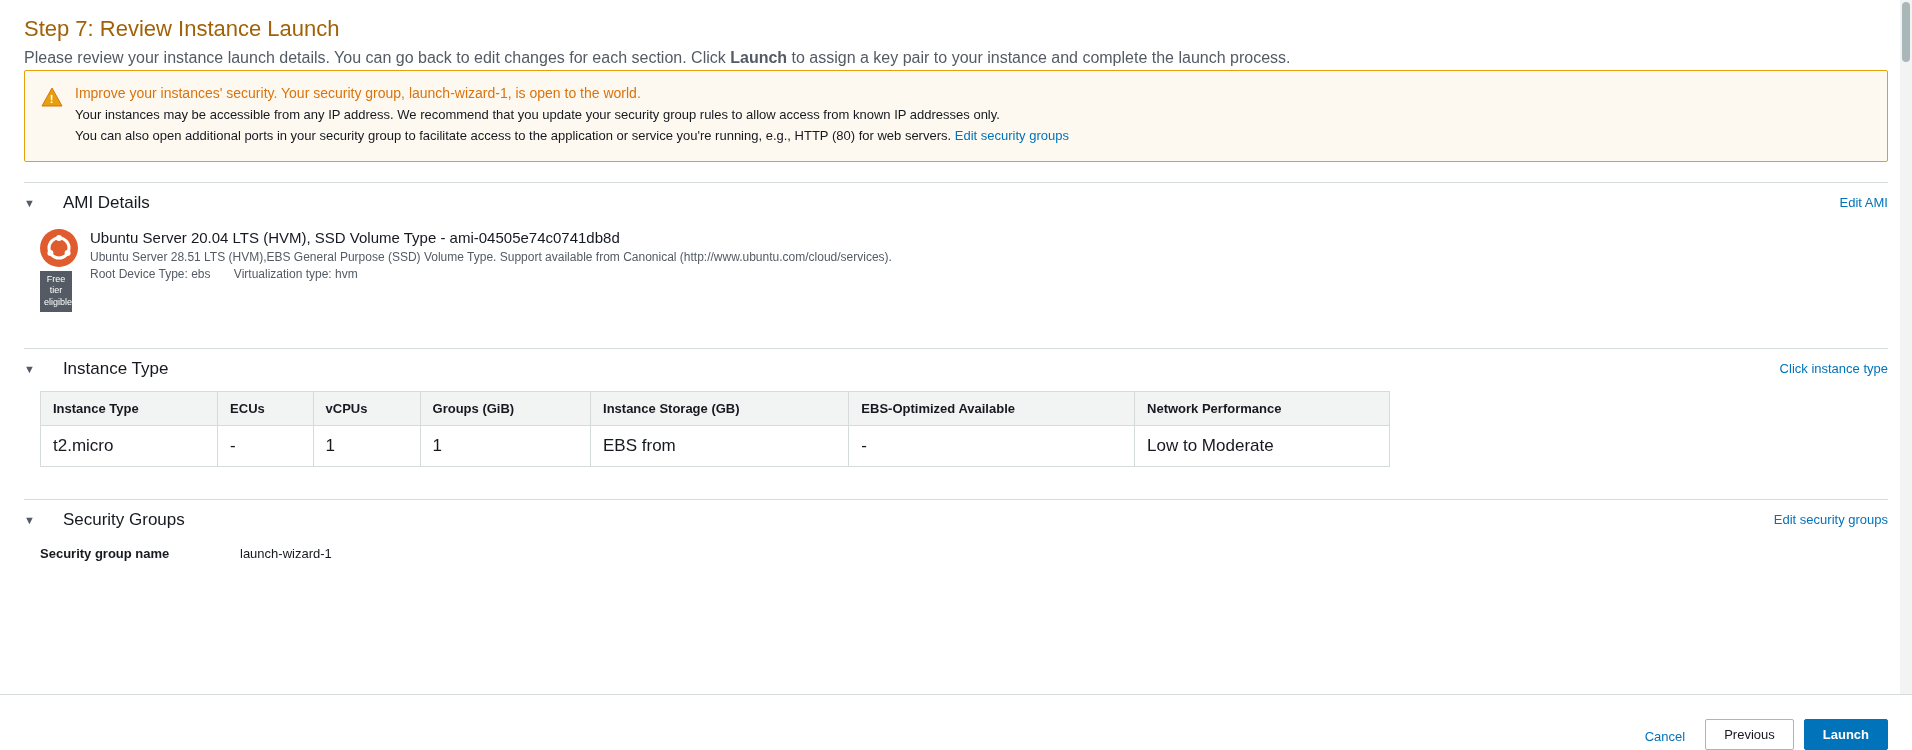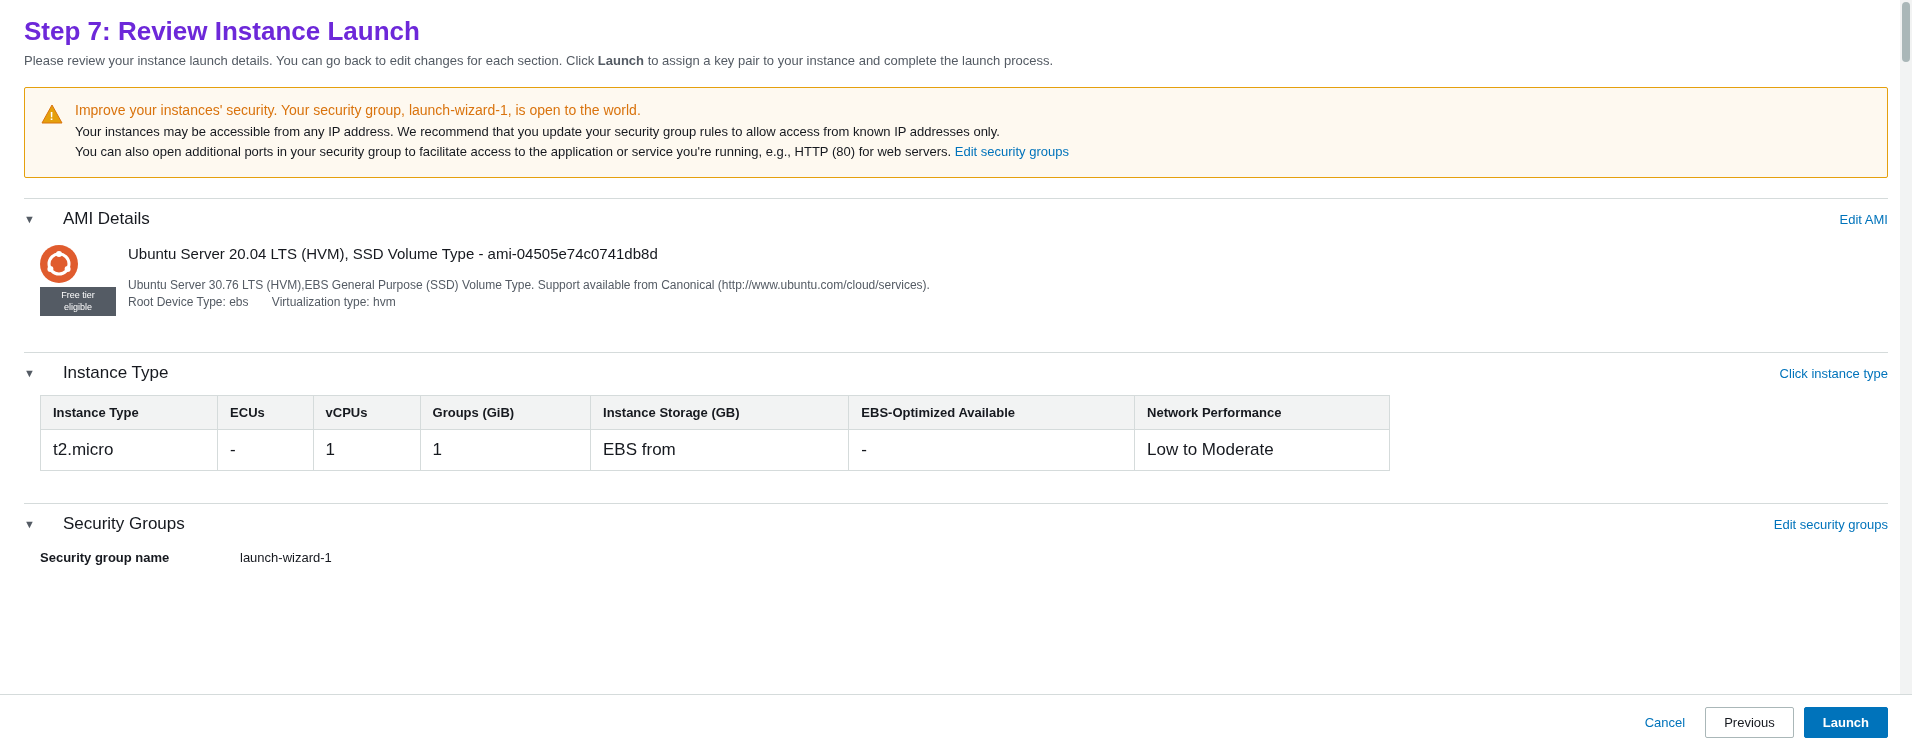--- a/index.html
+++ b/index.html
@@ -12,30 +12,29 @@
       min-height: 750px;
       overflow-x: hidden;
     }
 
     .main-content {
       padding: 16px 24px 80px 24px;
       position: relative;
     }
 
     .page-title {
-      font-size: 26px;
-      font-weight: 700;
-      color: #6d28d9;
+      font-size: 22px;
+      font-weight: 400;
+      color: #a16207;
       margin-bottom: 4px;
     }
 
     .page-subtitle {
-      font-size: 13px;
+      font-size: 16px;
       color: #545b64;
-      margin-bottom: 16px;
       line-height: 1.5;
     }
 
     .page-subtitle strong {
       font-weight: 700;
     }
 
     
     .warning-banner {
       border: 1px solid #e5a00d;
@@ -142,30 +141,30 @@
     }
 
     .free-tier-badge {
       background: #545b64;
       color: white;
       font-size: 9px;
       text-align: center;
       padding: 3px 4px;
       line-height: 1.3;
       margin-top: 4px;
-      width: 76px;
+      width: 32px;
     }
 
     .ami-text {}
 
     .ami-name {
       font-size: 15px;
       font-weight: 400;
       color: #16191f;
-      margin-bottom: 16px;
+      margin-bottom: 4px;
     }
 
     .ami-description {
       font-size: 12px;
       color: #545b64;
       margin-bottom: 3px;
     }
 
     .ami-meta {
       font-size: 12px;
@@ -229,21 +228,21 @@
     
     .footer-bar {
       position: fixed;
       bottom: 0;
       left: 0;
       right: 0;
       height: 56px;
       background: #fff;
       border-top: 1px solid #d5dbdb;
       display: flex;
-      align-items: center;
+      align-items: flex-end;
       justify-content: flex-end;
       padding: 0 24px;
       gap: 10px;
       z-index: 100;
     }
 
     .btn-cancel {
       background: transparent;
       border: none;
       color: #0073bb;
@@ -334,21 +333,21 @@
             <circle cx="26.6" cy="23" r="3" fill="white"></circle>
             <circle cx="9.4" cy="23" r="3" fill="white"></circle>
           </svg>
         </div>
         <div class="free-tier-badge">
           <span>Free tier</span><br><span>eligible</span>
         </div>
       </div>
       <div class="ami-text">
         <div class="ami-name">Ubuntu Server 20.04 LTS (HVM), SSD Volume Type - ami-04505e74c0741db8d</div>
-        <div class="ami-description">Ubuntu Server 30.76 LTS (HVM),EBS General Purpose (SSD) Volume Type. Support available from Canonical (http://www.ubuntu.com/cloud/services).</div>
+        <div class="ami-description">Ubuntu Server 28.51 LTS (HVM),EBS General Purpose (SSD) Volume Type. Support available from Canonical (http://www.ubuntu.com/cloud/services).</div>
         <div class="ami-meta">
           <span>Root Device Type: ebs</span>
           <span>Virtualization type: hvm</span>
         </div>
       </div>
     </div>
   </div>
 
   <div class="section">
     <div class="section-header">

